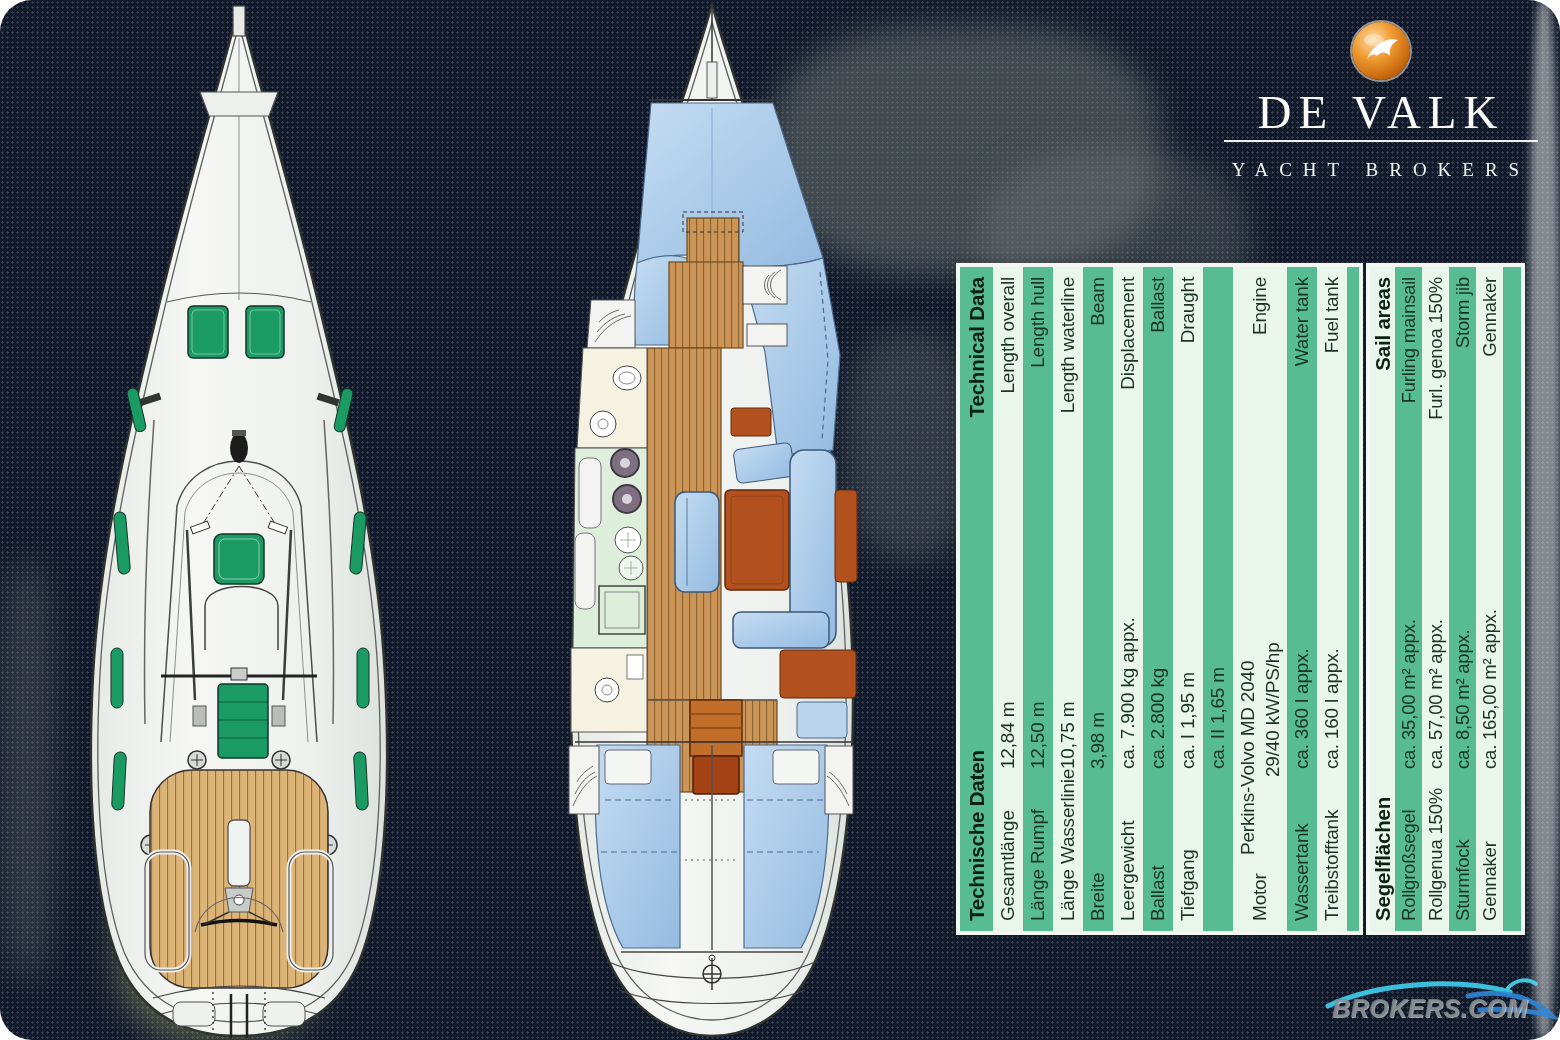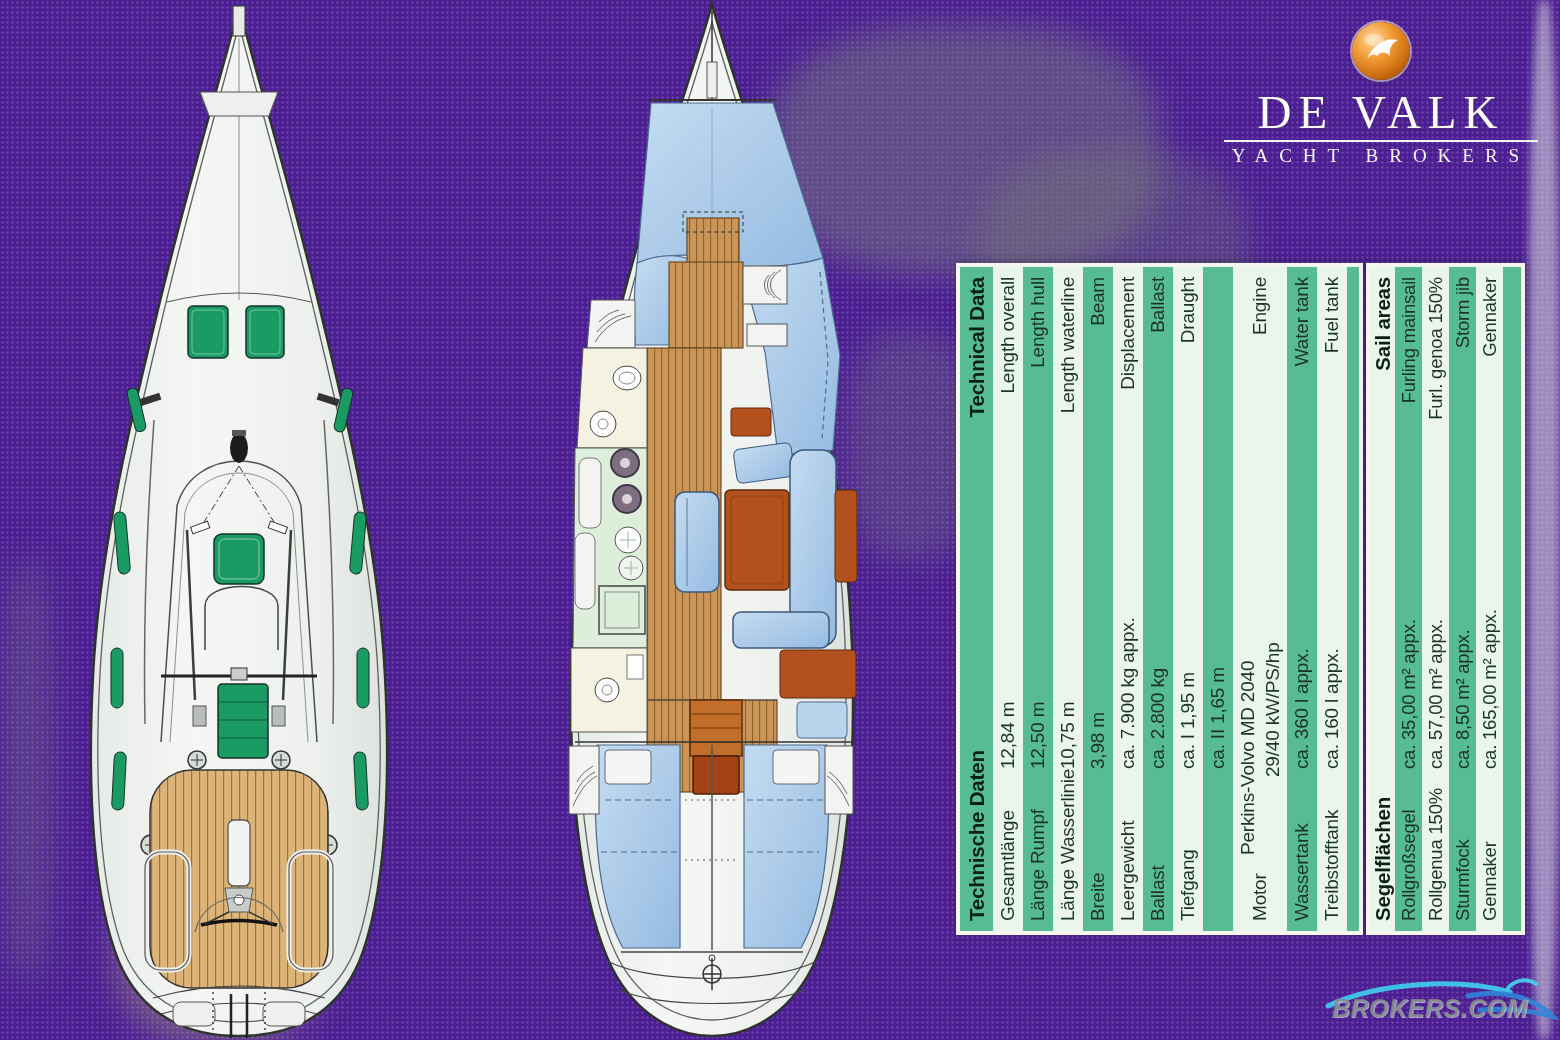--- a/index.html
+++ b/index.html
@@ -1,17 +1,17 @@
 <!DOCTYPE html>
 <html><head>
 <meta charset="utf-8">
 <style>
   html,body{margin:0;padding:0;}
   body{font-family:"Liberation Sans",sans-serif;}
-  #stage{position:relative;width:1560px;height:1040px;background:#4c1d95;overflow:hidden;}
+  #stage{position:relative;width:1560px;height:1040px;background:#0f172a;overflow:hidden;border-radius:32px;}
   
   .texture{position:absolute;inset:0;pointer-events:none;
     background-image:
       radial-gradient(rgba(255,255,255,.16) 1px, transparent 1.3px),
       radial-gradient(rgba(55,66,60,.14) 1px, transparent 1.3px);
     background-size:5px 5px,5px 5px;
     background-position:0 0,2px 3px;}
   .blotch{position:absolute;border-radius:40%;filter:blur(16px);pointer-events:none;}
   .b1{left:770px;top:25px;width:390px;height:250px;background:rgba(124,132,126,.45);}
   .b2{left:980px;top:150px;width:270px;height:210px;background:rgba(118,126,120,.35);}
@@ -27,21 +27,21 @@
   
   .logo{position:absolute;left:1220px;top:22px;width:322px;text-align:center;color:#fbfbf7;}
   .logo .ball{width:58px;height:58px;margin:0 auto;border-radius:50%;
     background:radial-gradient(circle at 36% 30%, #ffd9a2 0%, #f09c35 35%, #cf6f12 65%, #8f4406 95%);
     box-shadow:0 0 0 2px rgba(250,245,235,.55), 0 2px 4px rgba(30,30,30,.35);
     display:flex;align-items:center;justify-content:center;}
   .logo .brand{font-family:"Liberation Serif",serif;font-size:47px;letter-spacing:7px;
     line-height:52px;margin-top:6px;text-shadow:0 1px 2px rgba(60,60,55,.25);}
   .logo .rule{height:2px;background:#f3f3ed;margin:2px 4px 0 4px;}
   .logo .tagline{font-family:"Liberation Serif",serif;font-size:19px;letter-spacing:11px;
-    margin-top:3px;color:#f3f3ed;}
+    margin-top:17px;color:#f3f3ed;}
 
   
   .spec-rot{position:absolute;left:905px;top:314px;width:672px;height:570px;
     transform:rotate(-90deg);}
   .spec-card{display:flex;flex-direction:column;gap:3px;}
   .sec{border:4px solid #f3f6f1;background:#f3f6f1;box-shadow:2px 2px 7px rgba(40,45,40,.35);}
   .row{display:flex;align-items:center;height:30px;font-size:19px;color:#1b3324;letter-spacing:-0.2px;}
   .s1 .row{height:27px;font-size:18.5px;}
   .row.hdr{font-weight:bold;font-size:20.5px;color:#0c2015;}
   .s0 .row.hdr{height:33px;}

